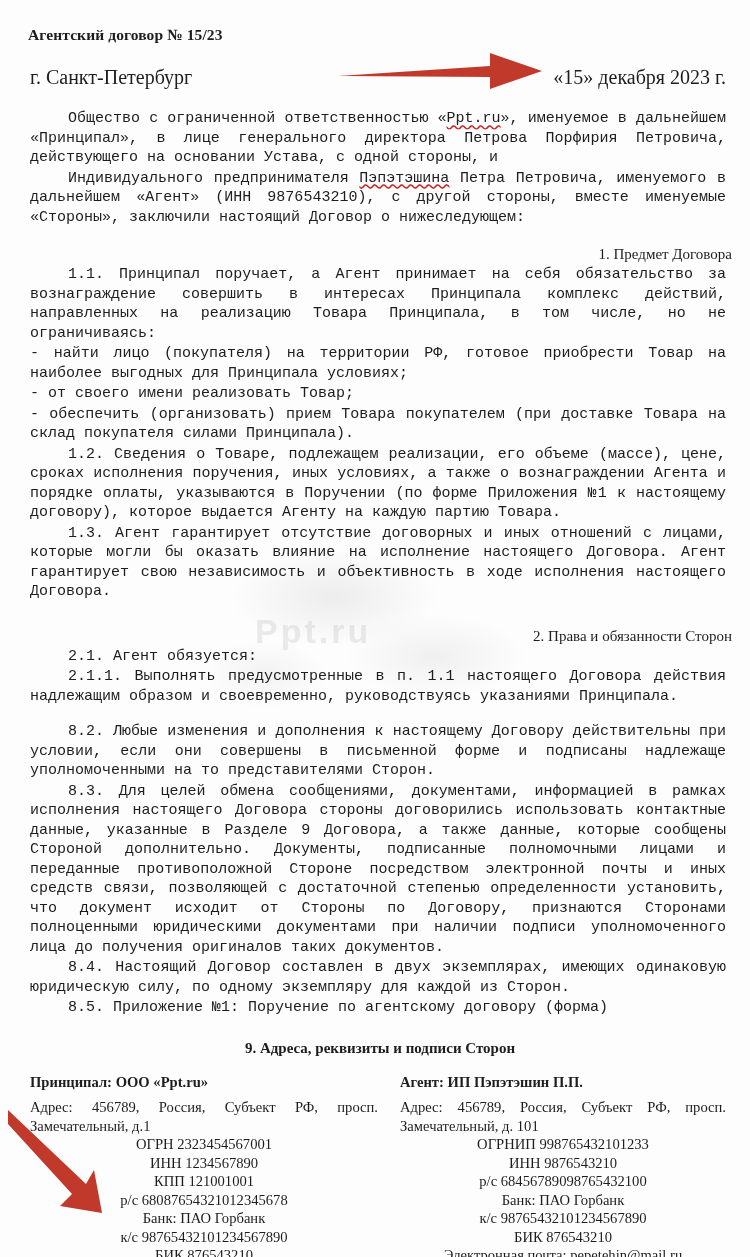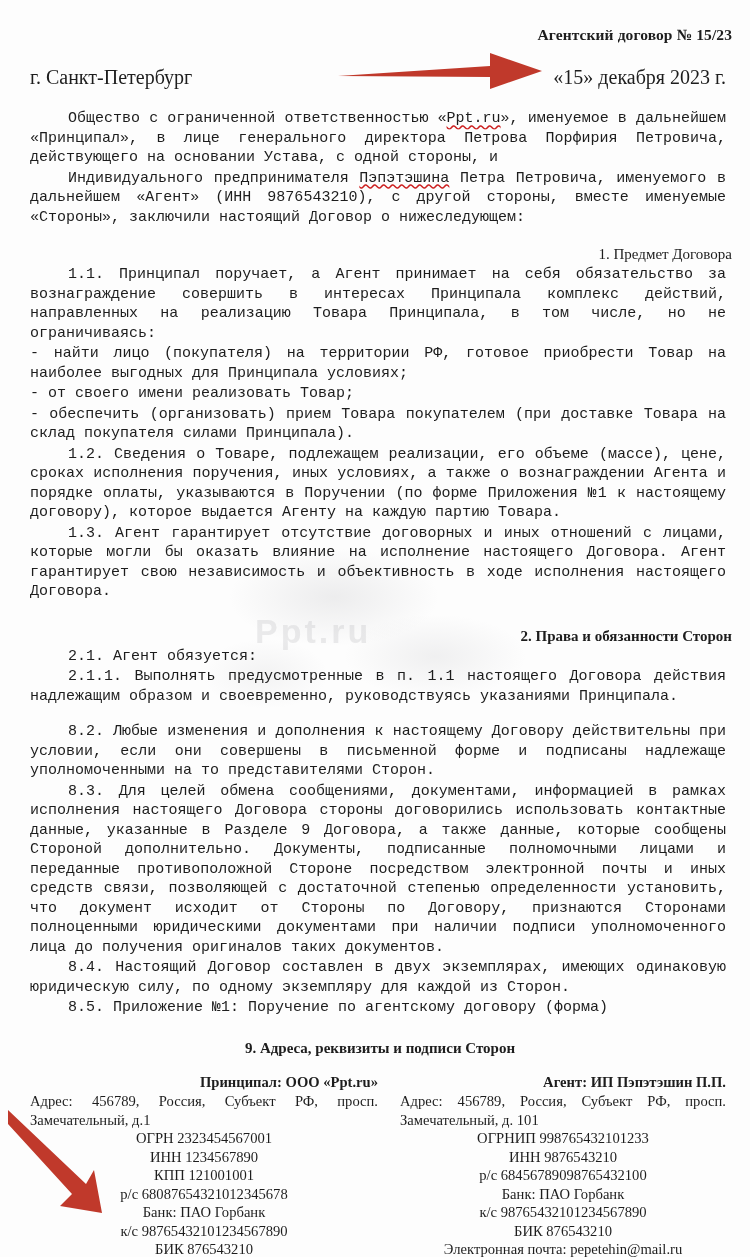--- a/index.html
+++ b/index.html
@@ -46,21 +46,21 @@
     font-weight: 700;
     pointer-events: none;
     z-index: 0;
   }
   .content {
     position: relative;
     z-index: 2;
     padding: 26px 18px 0 28px;
   }
   .doc-title {
-    text-align: right;
+    text-align: left;
     font-weight: 700;
     font-size: 15.5px;
     letter-spacing: 0.1px;
     margin: 0 0 22px 0;
   }
   .cityline {
     display: flex;
     justify-content: space-between;
     align-items: baseline;
     font-size: 20px;
@@ -76,21 +76,21 @@
     padding: 0 6px 0 2px;
     font-family: Liberation Mono, monospace;
   }
   p.ind { text-indent: 38px; }
   .section-head {
     text-align: right;
     font-size: 15px;
     margin: 9px 0 2px 0;
     font-weight: 400;
   }
-  .section-head.bold { font-weight: 700; margin-top: 16px; }
+  .section-head.bold { font-weight: 400; margin-top: 16px; }
   .gap-s { height: 9px; }
   .gap-m { height: 15px; }
   .sig-head {
     text-align: center;
     font-weight: 700;
     font-size: 15px;
     margin: 22px 0 16px 0;
   }
   
   .sp {
@@ -101,21 +101,21 @@
   
   .req {
     display: flex;
     gap: 0;
     padding: 0 6px 0 2px;
     font-size: 14.6px;
     line-height: 1.27;
   }
   .req-col { width: 50%; box-sizing: border-box; }
   .req-col.right { padding-left: 22px; }
-  .req-col .name { font-weight: 700; margin-bottom: 1px; text-align: right; }
+  .req-col .name { font-weight: 700; margin-bottom: 7px; }
   .req-col .addr { text-align: justify; text-justify: inter-word; }
   .req-col .ln { white-space: nowrap; text-align: center; }
   .sign-row {
     display: flex;
     padding: 0 6px 0 2px;
     font-size: 14.6px;
     margin-top: 34px;
   }
   .sign-col { width: 50%; box-sizing: border-box; }
   .sign-col.right { padding-left: 22px; }

